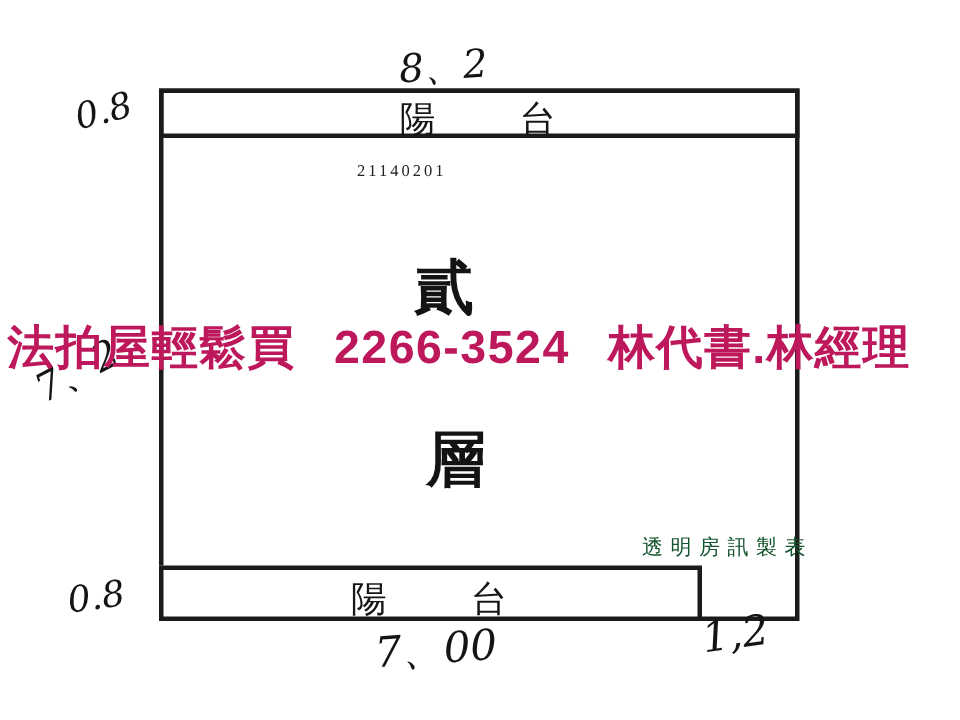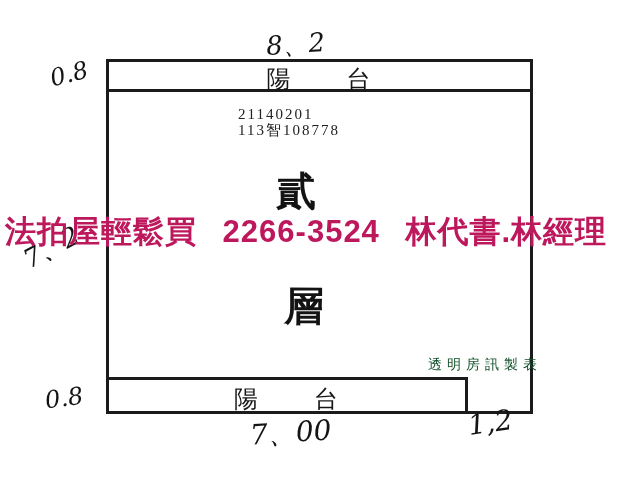--- a/index.html
+++ b/index.html
@@ -57,21 +57,21 @@
     margin-top: 3px;
     font-size: 24px;
     letter-spacing: 2px;
     word-spacing: 46px;
     color: #161616;
   }
   
   .case-id {
     position: absolute;
     left: 238px; top: 106px;
-    font-size: 15px;
+    font-size: 11px;
     line-height: 16px;
     letter-spacing: 2px;
     color: #222222;
     font-family: "Liberation Serif", "DejaVu Serif", serif;
   }
   .floor-char {
     position: absolute;
     font-size: 40px;
     font-weight: bold;
     color: #131313;
@@ -128,21 +128,20 @@
   <div class="strip-top">
     <span class="balcony-label">陽 台</span>
   </div>
 
   <div class="strip-bottom">
     <span class="balcony-label">陽 台</span>
   </div>
 
   <div class="case-id">
     <div>21140201</div>
-    <div>113智108778</div>
   </div>
 
   <div class="floor-char first">貳</div>
   <div class="floor-char second">層</div>
 
   <div class="maker-credit">透明房訊製表</div>
 
   <div class="hw hw-top-width">8、2</div>
   <div class="hw hw-upper-left">0.8</div>
   <div class="hw hw-left-height">7、2</div>

